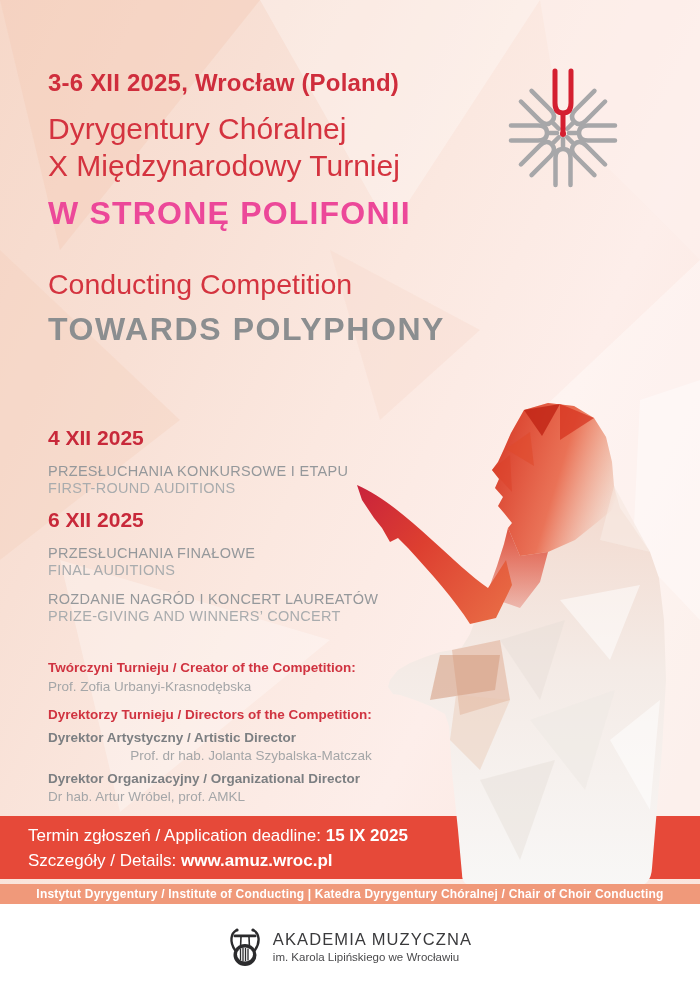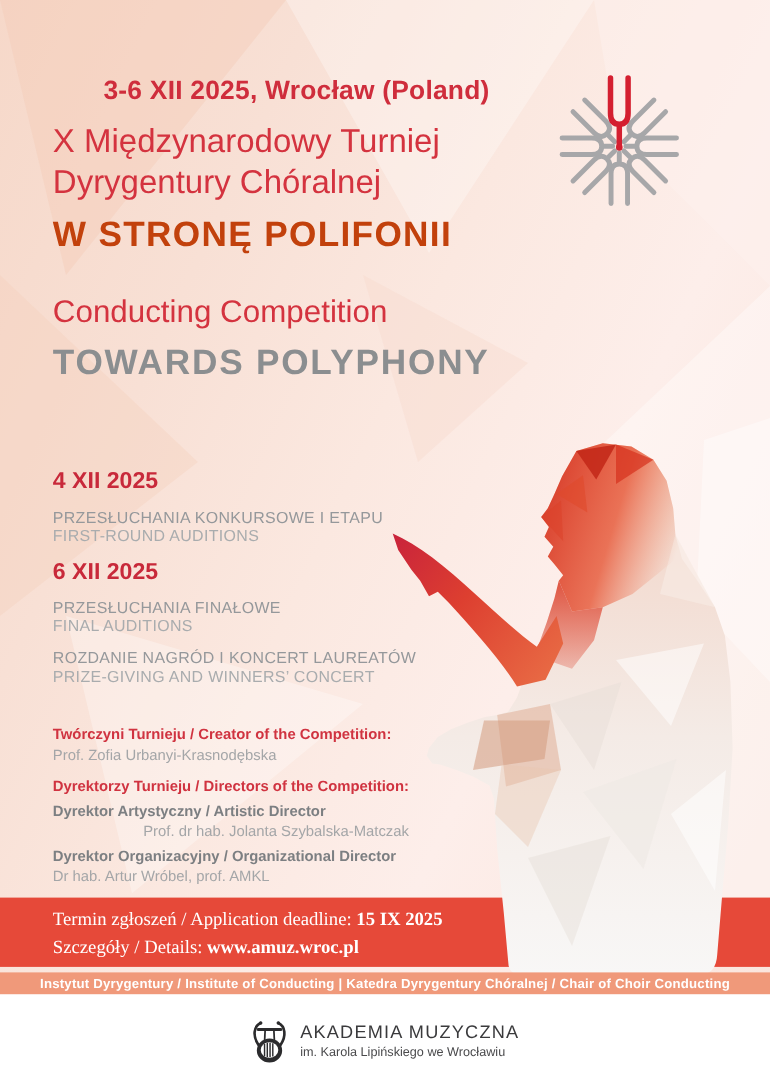--- a/index.html
+++ b/index.html
@@ -3,44 +3,44 @@
 <meta charset="utf-8">
 <style>
   html,body{margin:0;padding:0;}
   body{width:700px;height:990px;position:relative;overflow:hidden;
        font-family:"Liberation Sans","DejaVu Sans",sans-serif;
        background:linear-gradient(115deg,#f6d8c9 0%,#f8e0d5 25%,#fbe8e0 45%,#fdeeea 65%,#fae4dc 100%);}
   svg{display:block;}
 
   
   .header{position:absolute;left:48px;top:70px;z-index:2;}
-  .date-line{font-size:24px;font-weight:bold;color:#cf2d3c;line-height:26px;letter-spacing:.2px;text-align:right;}
+  .date-line{font-size:24px;font-weight:bold;color:#cf2d3c;line-height:26px;letter-spacing:.2px;}
   .title-pl{font-size:30px;color:#d4333f;line-height:37px;margin-top:14px;}
-  .subtitle-pl{font-size:32px;font-weight:bold;color:#c2410c;line-height:33px;margin-top:13px;letter-spacing:1.2px;}
+  .subtitle-pl{font-size:32px;font-weight:bold;color:#ec4899;line-height:33px;margin-top:13px;letter-spacing:1.2px;}
   .title-en{font-size:28.5px;color:#d4333f;line-height:35px;margin-top:37px;}
   .title-en .sup{font-size:16px;vertical-align:10px;}
   .subtitle-en{font-size:32px;font-weight:bold;color:#8b8e90;line-height:34px;margin-top:10px;letter-spacing:1.6px;}
 
   
   .schedule{position:absolute;left:48px;top:426px;z-index:2;}
   .sch-entry{margin-bottom:12px;}
   .sch-date{font-size:21px;font-weight:bold;color:#c8293a;line-height:24px;}
   .sch-pl{font-size:14.5px;font-weight:normal;color:#95989b;line-height:15.5px;margin-top:14px;letter-spacing:.3px;}
   .sch-en{font-size:14.5px;color:#a9acae;line-height:15.5px;margin-top:1px;letter-spacing:.3px;}
 
   
   .credits{position:absolute;left:48px;top:660px;z-index:2;}
   .cred-label{font-size:13.5px;font-weight:bold;color:#d03340;line-height:15px;}
   .cred-name{font-size:13.5px;color:#a4a6a8;line-height:15px;margin-top:4px;}
   .mt12{margin-top:13px;}
   .cred-role{font-size:13.5px;font-weight:bold;color:#7c7f82;line-height:15px;margin-top:8px;}
 
   
   .banner{position:absolute;left:0;top:816px;width:700px;height:63px;background:#e64939;z-index:2;
-          color:#ffffff;padding-left:48px;box-sizing:border-box;display:flex;flex-direction:column;justify-content:center;font-family:Liberation Serif, serif;}
+          color:#ffffff;padding-left:28px;box-sizing:border-box;display:flex;flex-direction:column;justify-content:center;}
   .banner .line{font-size:17px;line-height:25px;}
   .banner b{font-weight:bold;}
 
   
   .strip{position:absolute;left:0;top:884px;width:700px;height:20px;background:#f0997a;z-index:4;
          color:#ffffff;font-size:12px;font-weight:bold;line-height:20px;text-align:center;letter-spacing:.2px;}
 
   
   .footer{position:absolute;left:0;top:904px;width:700px;height:86px;background:#ffffff;z-index:4;
           display:flex;align-items:center;justify-content:center;}
@@ -92,22 +92,22 @@
   </g>
   <g stroke="#d41f30" stroke-width="5" fill="none" stroke-linecap="round">
     <path d="M -8 -62 L -8 -30 Q -8 -20 0 -20 Q 8 -20 8 -30 L 8 -62 M 0 -20 L 0 0"></path>
   </g>
   <circle cx="0" cy="1" r="3" fill="#d41f30"></circle>
 </svg>
 
 <div class="header">
   <div class="date-line">3-6 XII 2025, Wrocław (Poland)</div>
   <div class="title-pl">
+    <div>Dyrygentury Chóralnej</div>
     <div>X Międzynarodowy Turniej</div>
-    <div>Dyrygentury Chóralnej</div>
   </div>
   <div class="subtitle-pl">W STRONĘ POLIFONII</div>
   <div class="title-en">
     <div>Conducting Competition</div>
   </div>
   <div class="subtitle-en">TOWARDS POLYPHONY</div>
 </div>
 
 <div class="schedule">
   <div class="sch-entry">

